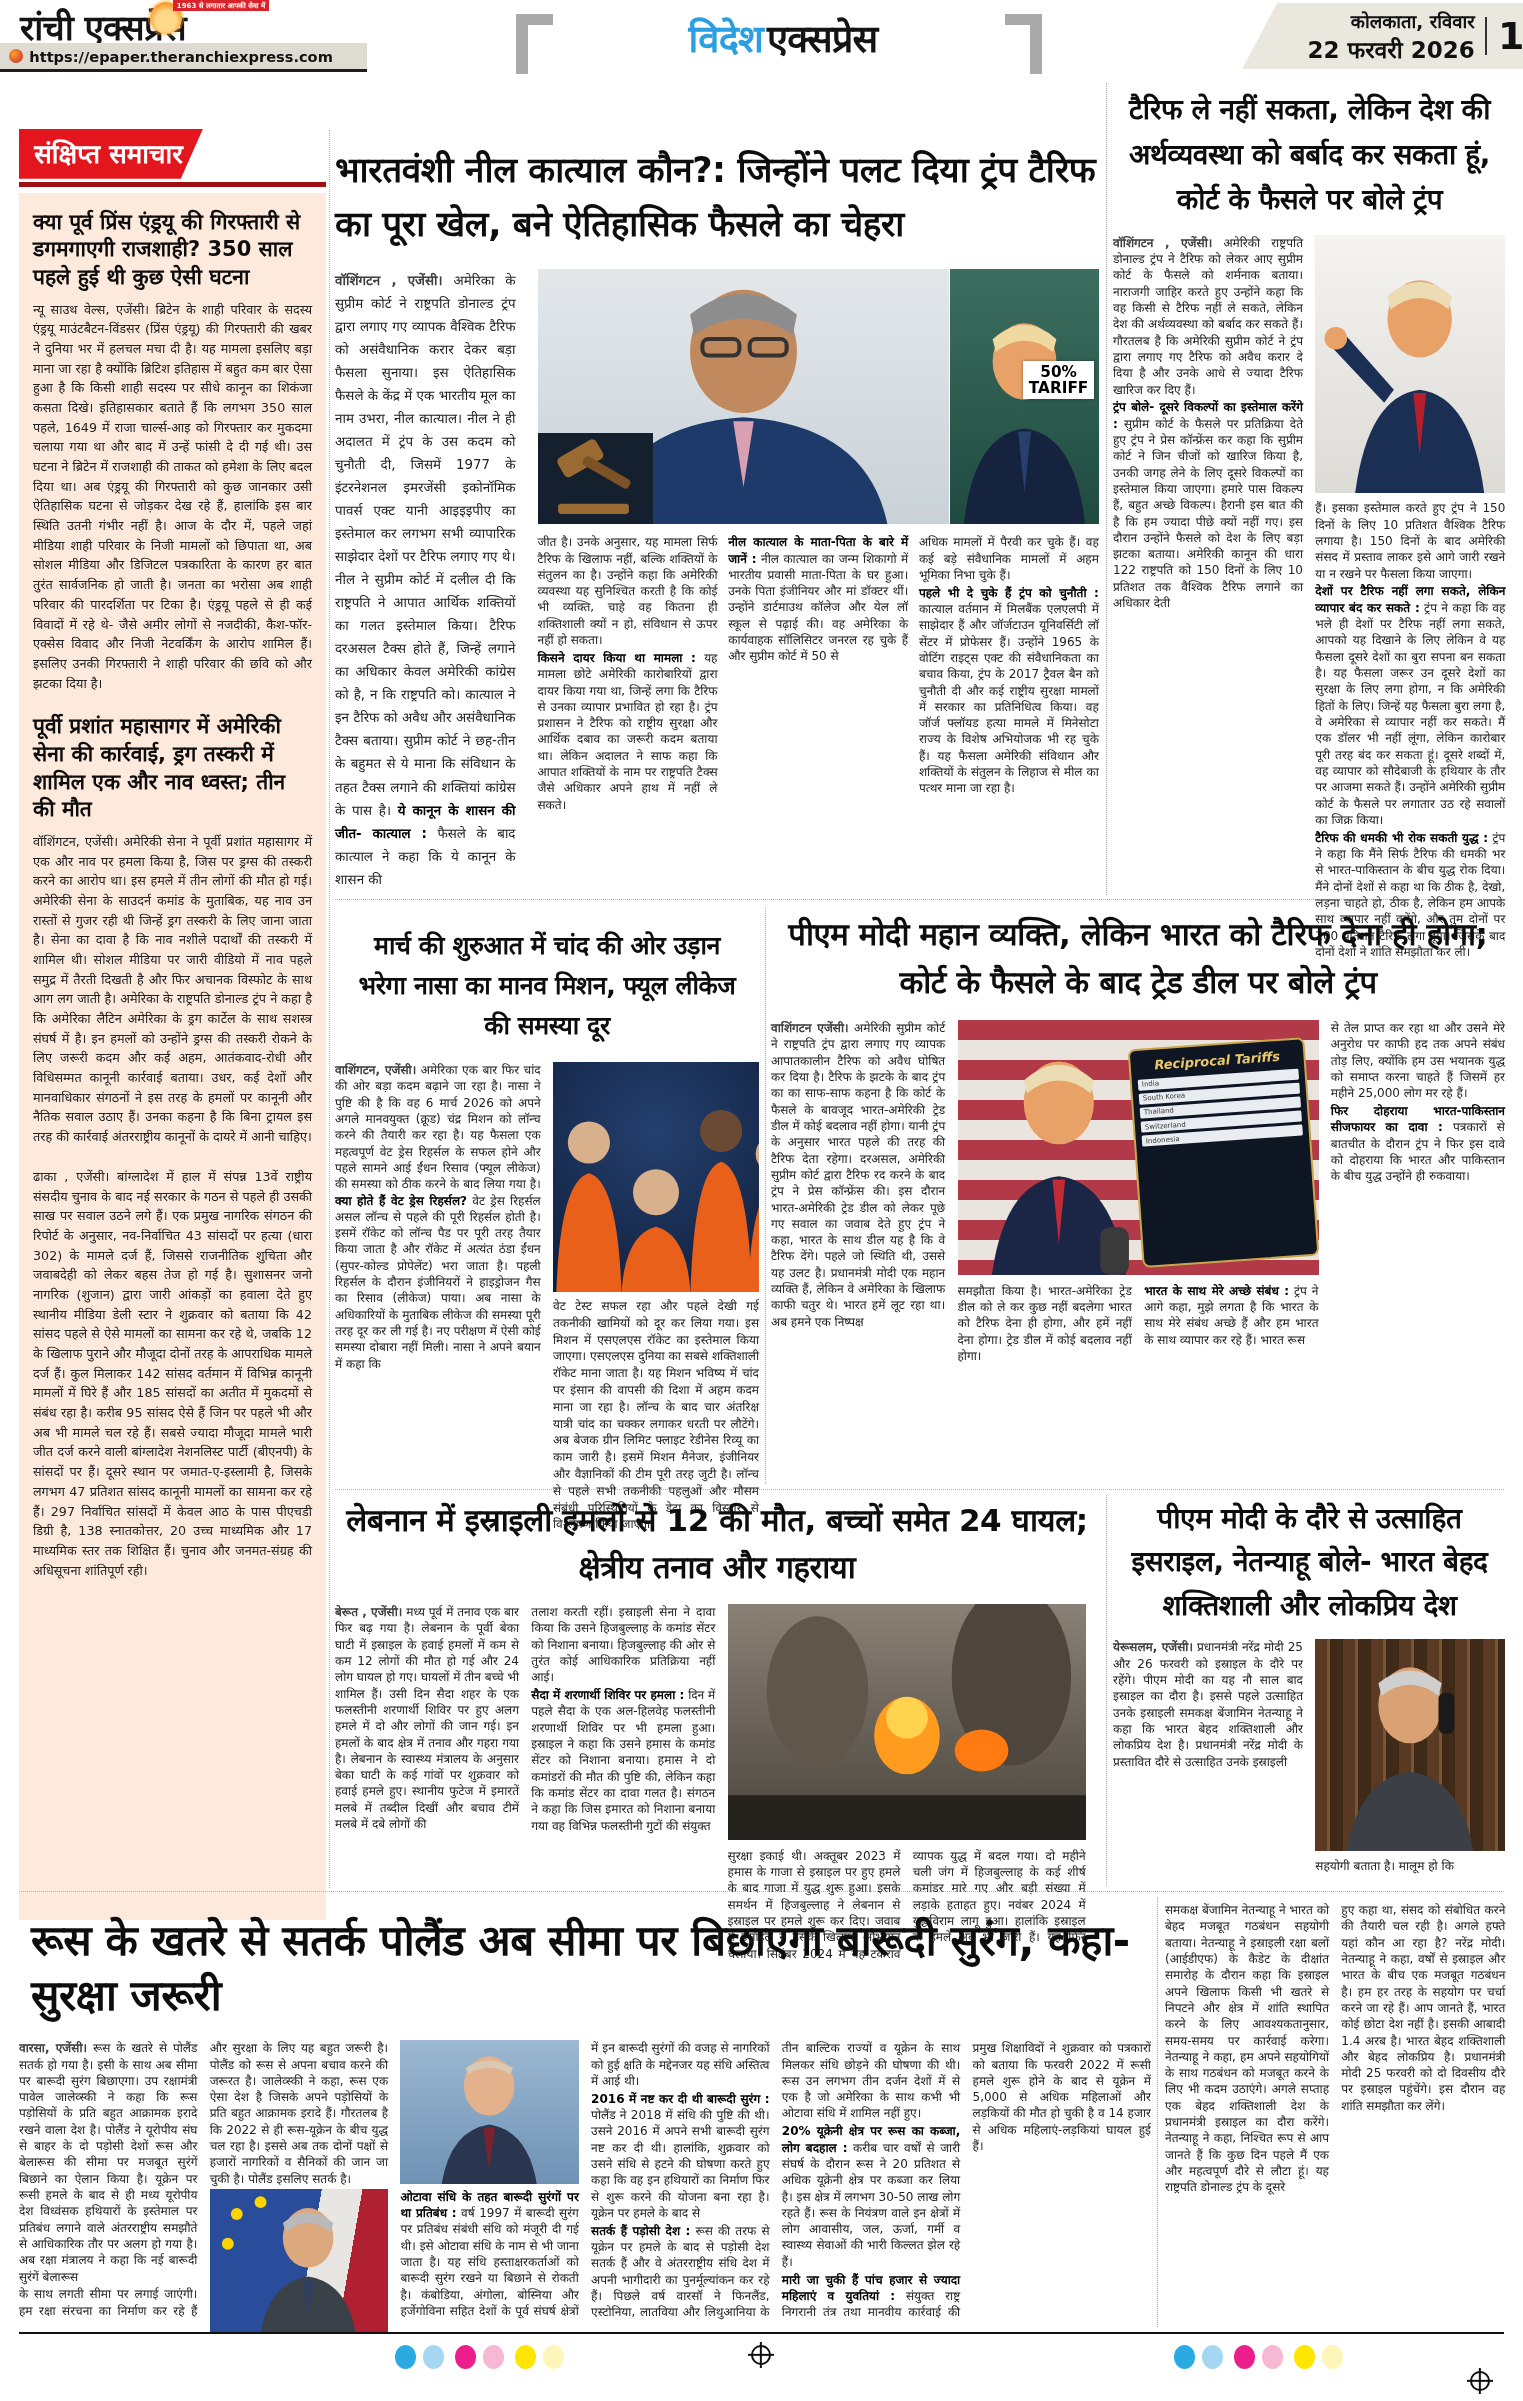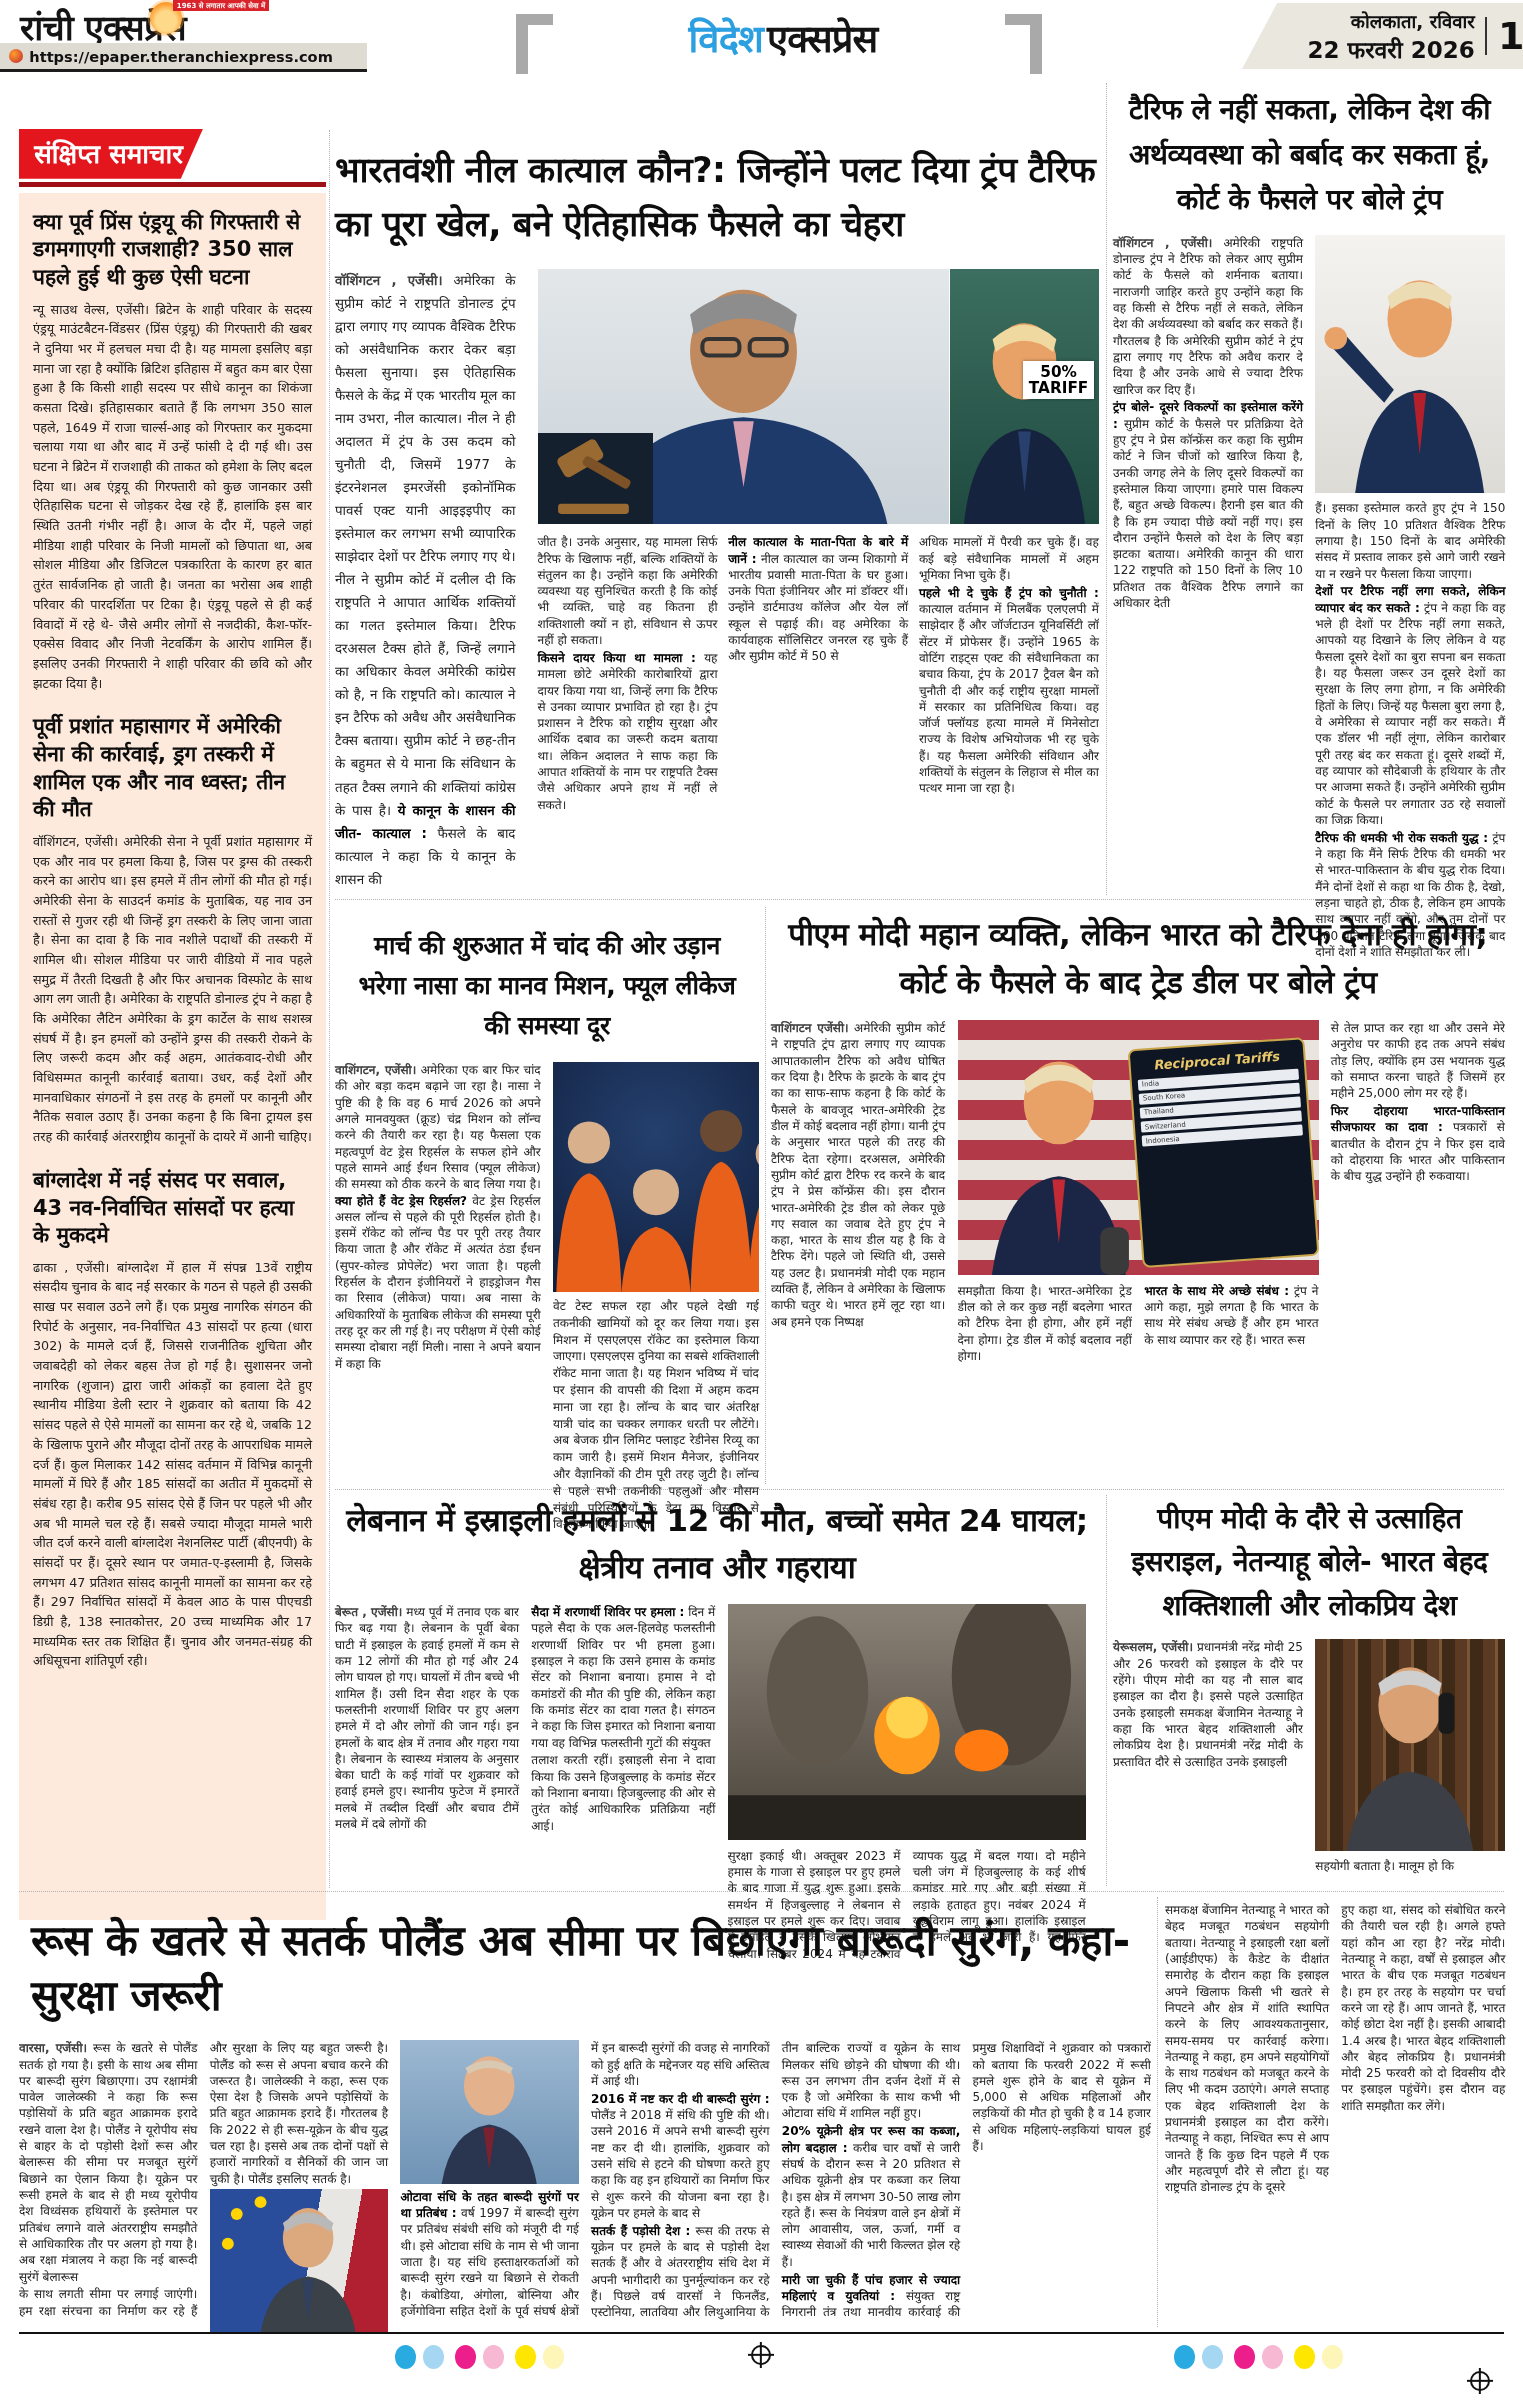--- a/index.html
+++ b/index.html
@@ -107,21 +107,20 @@
         <h3 class="brief-title">क्या पूर्व प्रिंस एंड्रयू की गिरफ्तारी से डगमगाएगी राजशाही? 350 साल पहले हुई थी कुछ ऐसी घटना</h3>
         <div class="brief-body">न्यू साउथ वेल्स, एजेंसी।  ब्रिटेन के शाही परिवार के सदस्य एंड्रयू माउंटबैटन-विंडसर (प्रिंस एंड्रयू) की गिरफ्तारी की खबर ने दुनिया भर में हलचल मचा दी है। यह मामला इसलिए बड़ा माना जा रहा है क्योंकि ब्रिटिश इतिहास में बहुत कम बार ऐसा हुआ है कि किसी शाही सदस्य पर सीधे कानून का शिकंजा कसता दिखे। इतिहासकार बताते हैं कि लगभग 350 साल पहले, 1649 में राजा चार्ल्स-आइ को गिरफ्तार कर मुकदमा चलाया गया था और बाद में उन्हें फांसी दे दी गई थी। उस घटना ने ब्रिटेन में राजशाही की ताकत को हमेशा के लिए बदल दिया था। अब एंड्रयू की गिरफ्तारी को कुछ जानकार उसी ऐतिहासिक घटना से जोड़कर देख रहे हैं, हालांकि इस बार स्थिति उतनी गंभीर नहीं है। आज के दौर में, पहले जहां मीडिया शाही परिवार के निजी मामलों को छिपाता था, अब सोशल मीडिया और डिजिटल पत्रकारिता के कारण हर बात तुरंत सार्वजनिक हो जाती है। जनता का भरोसा अब शाही परिवार की पारदर्शिता पर टिका है। एंड्रयू पहले से ही कई विवादों में रहे थे- जैसे अमीर लोगों से नजदीकी, कैश-फॉर-एक्सेस विवाद और निजी नेटवर्किंग के आरोप शामिल हैं। इसलिए उनकी गिरफ्तारी ने शाही परिवार की छवि को और झटका दिया है।</div>
       </div>
 
       <div class="brief-item">
         <h3 class="brief-title">पूर्वी प्रशांत महासागर में अमेरिकी सेना की कार्रवाई, ड्रग तस्करी में शामिल एक और नाव ध्वस्त; तीन की मौत</h3>
         <div class="brief-body">वॉशिंगटन, एजेंसी।  अमेरिकी सेना ने पूर्वी प्रशांत महासागर में एक और नाव पर हमला किया है, जिस पर ड्रग्स की तस्करी करने का आरोप था। इस हमले में तीन लोगों की मौत हो गई। अमेरिकी सेना के साउदर्न कमांड के मुताबिक, यह नाव उन रास्तों से गुजर रही थी जिन्हें ड्रग तस्करी के लिए जाना जाता है। सेना का दावा है कि नाव नशीले पदार्थों की तस्करी में शामिल थी। सोशल मीडिया पर जारी वीडियो में नाव पहले समुद्र में तैरती दिखती है और फिर अचानक विस्फोट के साथ आग लग जाती है। अमेरिका के राष्ट्रपति डोनाल्ड ट्रंप ने कहा है कि अमेरिका लैटिन अमेरिका के ड्रग कार्टेल के साथ सशस्त्र संघर्ष में है। इन हमलों को उन्होंने ड्रग्स की तस्करी रोकने के लिए जरूरी कदम और कई अहम, आतंकवाद-रोधी और विधिसम्मत कानूनी कार्रवाई बताया। उधर, कई देशों और मानवाधिकार संगठनों ने इस तरह के हमलों पर कानूनी और नैतिक सवाल उठाए हैं। उनका कहना है कि बिना ट्रायल इस तरह की कार्रवाई अंतरराष्ट्रीय कानूनों के दायरे में आनी चाहिए।</div>
       </div>
 
       <div class="brief-item">
-        <h3 class="brief-title">बांग्लादेश में नई संसद पर सवाल, 43 नव-निर्वाचित सांसदों पर हत्या के मुकदमे</h3>
         <div class="brief-body">ढाका , एजेंसी।  बांग्लादेश में हाल में संपन्न 13वें राष्ट्रीय संसदीय चुनाव के बाद नई सरकार के गठन से पहले ही उसकी साख पर सवाल उठने लगे हैं। एक प्रमुख नागरिक संगठन की रिपोर्ट के अनुसार, नव-निर्वाचित 43 सांसदों पर हत्या (धारा 302) के मामले दर्ज हैं, जिससे राजनीतिक शुचिता और जवाबदेही को लेकर बहस तेज हो गई है। सुशासनर जनो नागरिक (शुजान) द्वारा जारी आंकड़ों का हवाला देते हुए स्थानीय मीडिया डेली स्टार ने शुक्रवार को बताया कि 42 सांसद पहले से ऐसे मामलों का सामना कर रहे थे, जबकि 12 के खिलाफ पुराने और मौजूदा दोनों तरह के आपराधिक मामले दर्ज हैं। कुल मिलाकर 142 सांसद वर्तमान में विभिन्न कानूनी मामलों में घिरे हैं और 185 सांसदों का अतीत में मुकदमों से संबंध रहा है। करीब 95 सांसद ऐसे हैं जिन पर पहले भी और अब भी मामले चल रहे हैं। सबसे ज्यादा मौजूदा मामले भारी जीत दर्ज करने वाली बांग्लादेश नेशनलिस्ट पार्टी (बीएनपी) के सांसदों पर हैं। दूसरे स्थान पर जमात-ए-इस्लामी है, जिसके लगभग 47 प्रतिशत सांसद कानूनी मामलों का सामना कर रहे हैं। 297 निर्वाचित सांसदों में केवल आठ के पास पीएचडी डिग्री है, 138 स्नातकोत्तर, 20 उच्च माध्यमिक और 17 माध्यमिक स्तर तक शिक्षित हैं। चुनाव और जनमत-संग्रह की अधिसूचना शांतिपूर्ण रही।</div>
       </div>
     </div>
   </div>
 
   <div class="abs sep-v" style="left:329px;top:130px;height:1758px;"></div>
   <div class="abs sep-v" style="left:1106px;top:83px;height:812px;"></div>
   <div class="abs sep-h" style="left:335px;top:899px;width:1169px;"></div>
   <div class="abs sep-v" style="left:765px;top:907px;height:577px;"></div>
   <div class="abs sep-h" style="left:335px;top:1489px;width:1169px;"></div>
@@ -292,23 +291,23 @@
   </div>
 
   <div class="abs" style="left:335px;top:1497px;width:764px;">
     <h2 class="headline" style="font-size:31px;line-height:1.5;margin:0;text-align:center;">लेबनान में इस्राइली हमलों से 12 की मौत, बच्चों समेत 24 घायल; क्षेत्रीय तनाव और गहराया</h2>
     <div style="display:flex;gap:12.3px;margin-top:14px;">
       <div class="body-txt" style="width:184px;">
         <p><strong class="dateline">बेरूत , एजेंसी।</strong>
            <span>मध्य पूर्व में तनाव एक बार फिर बढ़ गया है। लेबनान के पूर्वी बेका घाटी में इस्राइल के हवाई हमलों में कम से कम 12 लोगों की मौत हो गई और 24 लोग घायल हो गए। घायलों में तीन बच्चे भी शामिल हैं। उसी दिन सैदा शहर के एक फलस्तीनी शरणार्थी शिविर पर हुए अलग हमले में दो और लोगों की जान गई। इन हमलों के बाद क्षेत्र में तनाव और गहरा गया है। लेबनान के स्वास्थ्य मंत्रालय के अनुसार बेका घाटी के कई गांवों पर शुक्रवार को हवाई हमले हुए। स्थानीय फुटेज में इमारतें मलबे में तब्दील दिखीं और बचाव टीमें मलबे में दबे लोगों की</span></p>
       </div>
       <div class="body-txt" style="width:184px;">
+        <p><span>तलाश करती रहीं। इस्राइली सेना ने दावा किया कि उसने हिजबुल्लाह के कमांड सेंटर को निशाना बनाया। हिजबुल्लाह की ओर से तुरंत कोई आधिकारिक प्रतिक्रिया नहीं आई।</span></p>
         <p><strong class="subhead">सैदा में शरणार्थी शिविर पर हमला :</strong>
            <span>दिन में पहले सैदा के एक अल-हिलवेह फलस्तीनी शरणार्थी शिविर पर भी हमला हुआ। इस्राइल ने कहा कि उसने हमास के कमांड सेंटर को निशाना बनाया। हमास ने दो कमांडरों की मौत की पुष्टि की, लेकिन कहा कि कमांड सेंटर का दावा गलत है। संगठन ने कहा कि जिस इमारत को निशाना बनाया गया वह विभिन्न फलस्तीनी गुटों की संयुक्त</span></p>
-        <p><span>तलाश करती रहीं। इस्राइली सेना ने दावा किया कि उसने हिजबुल्लाह के कमांड सेंटर को निशाना बनाया। हिजबुल्लाह की ओर से तुरंत कोई आधिकारिक प्रतिक्रिया नहीं आई।</span></p>
       </div>
       <div style="width:358px;">
         <div class="photo" style="width:358px;height:236px;background:linear-gradient(#8a8176,#4a443c);">
           <svg viewBox="0 0 240 160" preserveAspectRatio="xMidYMax slice">
             <ellipse cx="60" cy="60" rx="34" ry="50" fill="#5f574c"></ellipse>
             <ellipse cx="190" cy="50" rx="40" ry="60" fill="#4e463c"></ellipse>
             <ellipse cx="120" cy="90" rx="22" ry="26" fill="#ff9b1f"></ellipse>
             <ellipse cx="120" cy="78" rx="14" ry="14" fill="#ffd34d"></ellipse>
             <ellipse cx="170" cy="100" rx="18" ry="14" fill="#ff7a10"></ellipse>
             <rect x="0" y="130" width="240" height="30" fill="#26221e"></rect>

